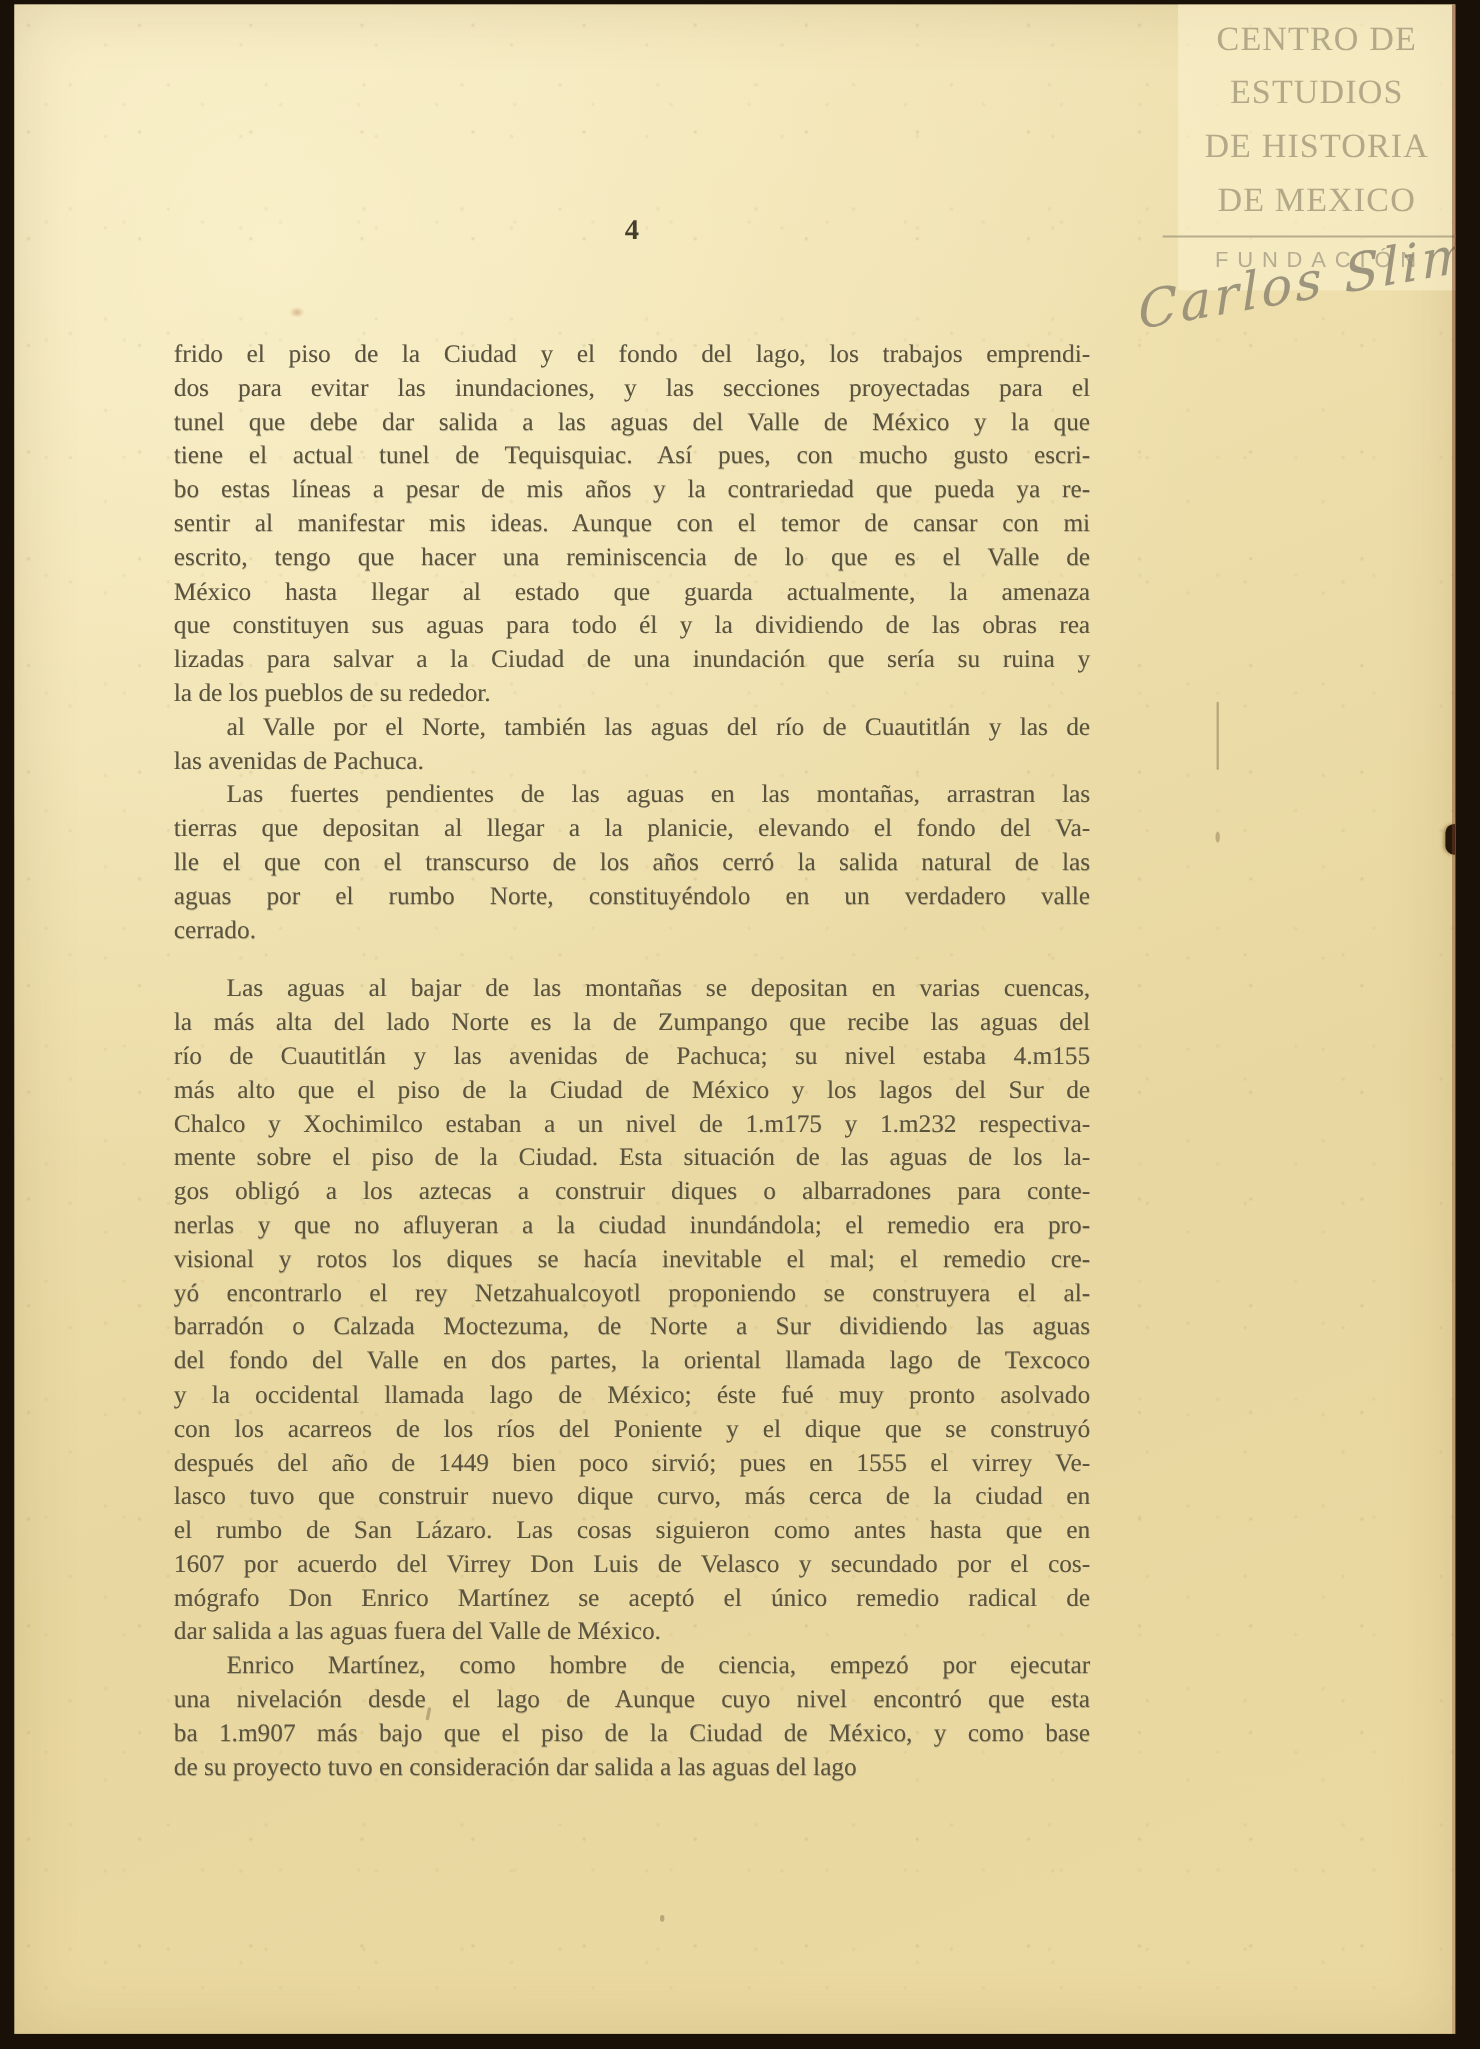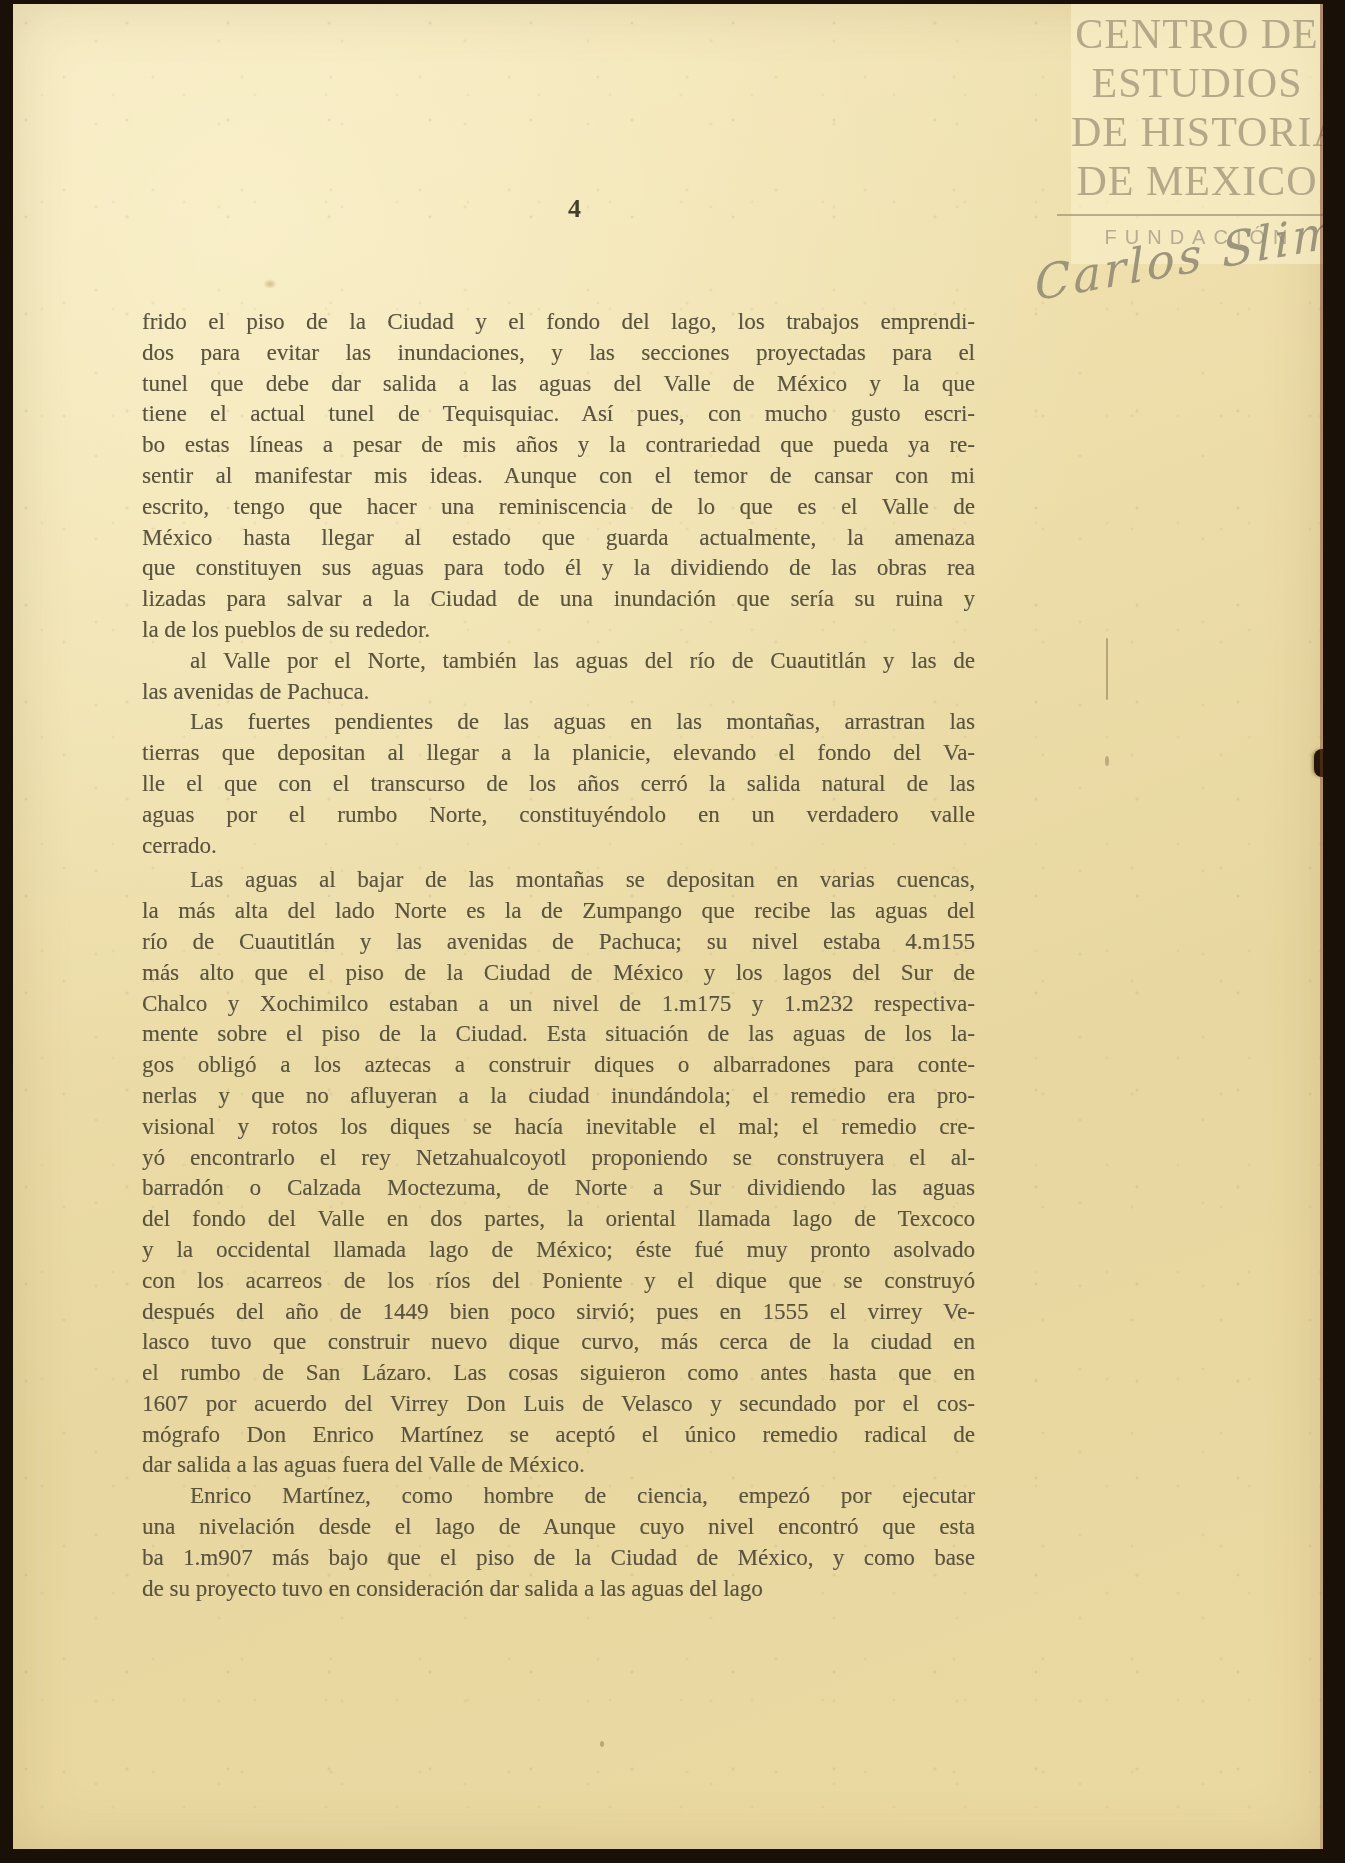--- a/index.html
+++ b/index.html
@@ -49,21 +49,21 @@
     position: absolute; top: 0; right: 0;
     width: 252px; height: 260px;
     background: rgba(252,243,208,0.55);
     color: var(--watermark, #b3a988);
     text-align: center;
     padding-top: 6px;
     box-sizing: border-box;
   }
   .wm-line {
     font-family: "Liberation Serif", "DejaVu Serif", serif;
-    font-size: 42px; line-height: 49px;
+    font-size: 31px; line-height: 49px;
     letter-spacing: 1px;
     white-space: nowrap;
   }
   .wm-rule {
     border: 0; border-top: 2px solid rgba(171,161,131,0.85);
     margin: 8px 0 10px -14px; width: 280px;
   }
   .wm-foundation {
     font-family: "Liberation Sans", "DejaVu Sans", sans-serif;
     font-size: 20px; letter-spacing: 8px;
@@ -89,27 +89,27 @@
   
   .page-number {
     position: absolute; left: 145px; top: 190px; width: 833px;
     text-align: center;
     font-size: 26px; font-weight: bold;
     color: #443e2c;
   }
 
   
   .text-body {
-    position: absolute; left: 129px; top: 303px; width: 833px;
+    position: absolute; left: 145px; top: 303px; width: 833px;
     color: var(--ink, #59533f);
     font-size: 23px; line-height: 30.8px;
     text-shadow: 0.4px 0.4px 0.6px rgba(89,83,63,0.35);
   }
   .paragraph { margin: 0; }
-  .paragraph.gap { margin-top: 4px; }
+  .paragraph.gap { margin-top: 22px; }
   .paragraph.indent .line:first-child { text-indent: 48px; }
   .line { text-align: justify; text-align-last: justify; }
   .line.last { text-align-last: left; }
 
   
   .edge-chip {
     position: absolute; right: 0; top: 745px; width: 9px; height: 28px;
     background: #241709; border-radius: 8px 0 0 8px;
     box-shadow: -2px 0 3px rgba(120,90,40,0.5);
   }

